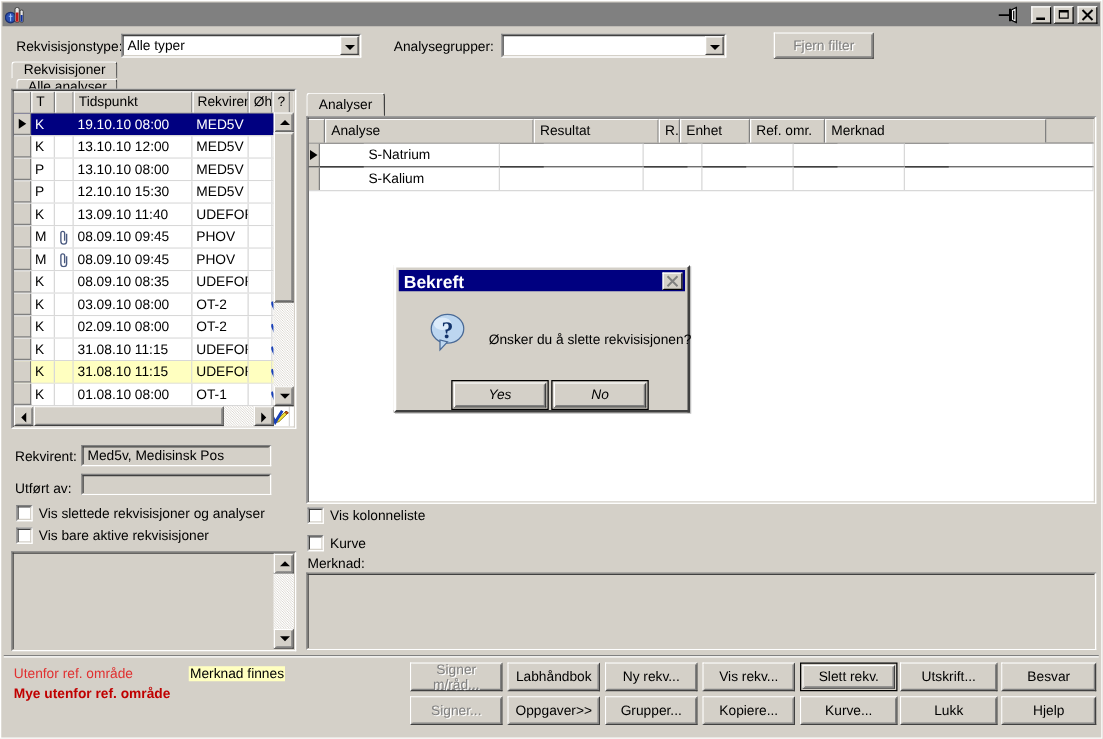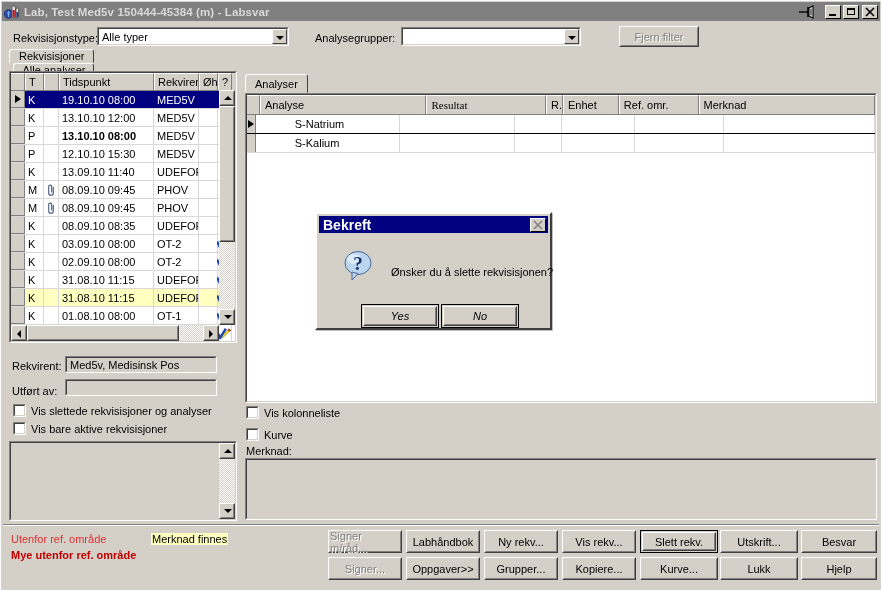--- a/index.html
+++ b/index.html
@@ -34,21 +34,21 @@
                 border:1px solid;border-color:#404040 #d4d0c8 #d4d0c8 #404040;box-sizing:border-box;
                 display:flex;align-items:center;}
   .combo .val{padding-left:3px;font-size:11px;color:#000;white-space:nowrap;}
   .combo .arrowbtn{position:absolute;right:1px;top:1px;width:15px;height:15px;background:#d4d0c8;
                    border:1px solid;border-color:#fff #404040 #404040 #fff;box-sizing:border-box;}
   .combo .arrowbtn:after{content:"";position:absolute;left:3px;top:6px;
      border-left:4px solid transparent;border-right:4px solid transparent;border-top:4px solid #000;}
   .btn{position:absolute;background:#d4d0c8;border:1px solid;
        border-color:#fff #404040 #404040 #fff;box-sizing:border-box;
        font-family:"Liberation Sans",sans-serif;font-size:11px;color:#000;
-       display:flex;align-items:center;justify-content:center;cursor:default;padding:0;}
+       display:flex;align-items:center;justify-content:center;cursor:default;padding:0;text-align:center;}
   .btn .in{position:absolute;left:0;top:0;right:0;bottom:0;
            border:1px solid;border-color:#d4d0c8 #808080 #808080 #d4d0c8;box-sizing:border-box;
            display:flex;align-items:center;justify-content:center;}
   .btn.disabled .in{color:#808080;text-shadow:1px 1px 0 #fff;}
 
   
   .tabrow{position:absolute;left:8px;top:48px;height:19px;display:flex;align-items:flex-end;flex-direction:column;}
   .tab{height:18px;padding:0 8px;background:#d4d0c8;
        border:1px solid;border-color:#fff #404040 #d4d0c8 #fff;box-sizing:border-box;
        display:flex;align-items:center;font-size:11px;margin-right:1px;
@@ -165,21 +165,20 @@
       <svg width="16" height="16" viewBox="0 0 16 16">
         <circle cx="4.5" cy="10" r="4.2" fill="#2a4fb0"></circle>
         <circle cx="4.5" cy="10" r="4.2" fill="none" stroke="#1a2f70" stroke-width="1"></circle>
         <path d="M3 9 L6 9 M4.5 7 L4.5 13" stroke="#9ec6ff" stroke-width="0.8"></path>
         <rect x="8" y="2" width="3.4" height="12" rx="1.4" fill="#e8e8e8" stroke="#404040" stroke-width="0.8"></rect>
         <rect x="8.6" y="6" width="2.2" height="7.4" fill="#c01818"></rect>
         <rect x="12" y="4" width="2.6" height="10" rx="1.2" fill="#e8e8e8" stroke="#404040" stroke-width="0.8"></rect>
         <rect x="12.5" y="8" width="1.6" height="5.4" fill="#1030a0"></rect>
       </svg>
     </span>
-    <span class="title-text">Lab, Test Med5v  150444-45384 (m) - Labsvar</span>
     <span class="tb-right">
       <span class="pin-icon">
         <svg width="20" height="16" viewBox="0 0 20 16">
           <path d="M2 8 H11" stroke="#000" stroke-width="1.4"></path>
           <path d="M11 3 L11 13" stroke="#000" stroke-width="1.6"></path>
           <path d="M12 4 L16 2 L16 14 L12 12 Z" fill="#fff" stroke="#000" stroke-width="1.1"></path>
           <path d="M14 4.5 L14 11.5" stroke="#000" stroke-width="1"></path>
         </svg>
       </span>
       <span class="sysbtn min">
@@ -262,21 +261,21 @@
               <div class="gc" style="width: 15px; justify-content: center; padding-left: 0px;"></div>
               <div class="gc" style="width: 95px;">13.10.10 12:00</div>
               <div class="gc" style="width: 45px;">MED5V</div>
               <div class="gc" style="width: 19px;"></div>
               <div class="gc" style="width: 14px; justify-content: center; padding-left: 0px; overflow: visible;"></div>
             </div>
             <div class="grow">
               <div class="gc ind" style="width: 14px;"></div>
               <div class="gc" style="width: 19px;">P</div>
               <div class="gc" style="width: 15px; justify-content: center; padding-left: 0px;"></div>
-              <div class="gc" style="width: 95px; font-weight: bold;">13.10.10 08:00</div>
+              <div class="gc" style="width: 95px;">13.10.10 08:00</div>
               <div class="gc" style="width: 45px;">MED5V</div>
               <div class="gc" style="width: 19px;"></div>
               <div class="gc" style="width: 14px; justify-content: center; padding-left: 0px; overflow: visible;"></div>
             </div>
             <div class="grow">
               <div class="gc ind" style="width: 14px;"></div>
               <div class="gc" style="width: 19px;">P</div>
               <div class="gc" style="width: 15px; justify-content: center; padding-left: 0px;"></div>
               <div class="gc" style="width: 95px;">12.10.10 15:30</div>
               <div class="gc" style="width: 45px;">MED5V</div>
@@ -520,24 +519,24 @@
     <div class="tab active" style="position:absolute;left:0;top:0;">
       <span>Analyser</span>
     </div>
   </div>
 
   <div class="sunken" style="position:absolute;left:244px;top:92px;width:632px;height:310px;background:#fff;">
     <div class="sunken2" style="position:absolute;left:0;top:0;right:0;bottom:0;background:#fff;overflow:hidden;">
       <div class="ah">
         <div class="ahc" style="width:13px;border-left:none;"></div>
         <div class="ahc" style="width:167px;">Analyse</div>
-        <div class="ahc" style="width:120px;font-family:Liberation Serif, serif;">Resultat</div>
+        <div class="ahc" style="width:100px;">Resultat</div>
         <div class="ahc" style="width:17px;">R..</div>
         <div class="ahc" style="width:56px;">Enhet</div>
-        <div class="ahc" style="width:80px;">Ref. omr.</div>
+        <div class="ahc" style="width:60px;">Ref. omr.</div>
         <div class="ahc" style="width:177px;">Merknad</div>
       </div>
       <div id="ana-rows">
           <div class="ar">
             <div class="arc ind" style="width: 13px;">
               <span class="marker"></span>
             </div>
             <div class="arc" style="width: 167px;">S-Natrium</div>
             <div class="arc" style="width: 120px;"></div>
             <div class="arc" style="width: 17px;"></div>

